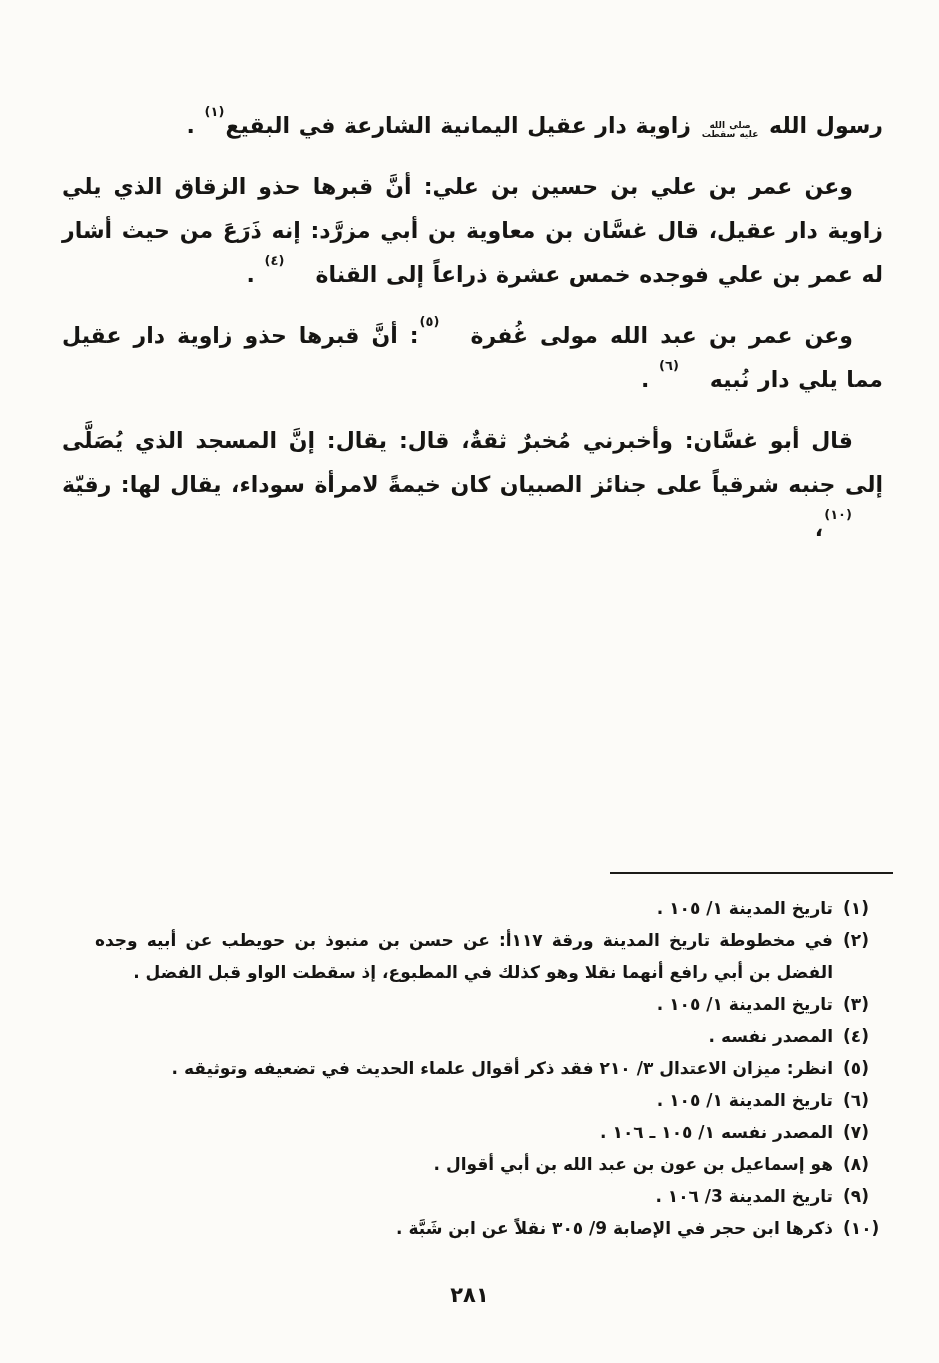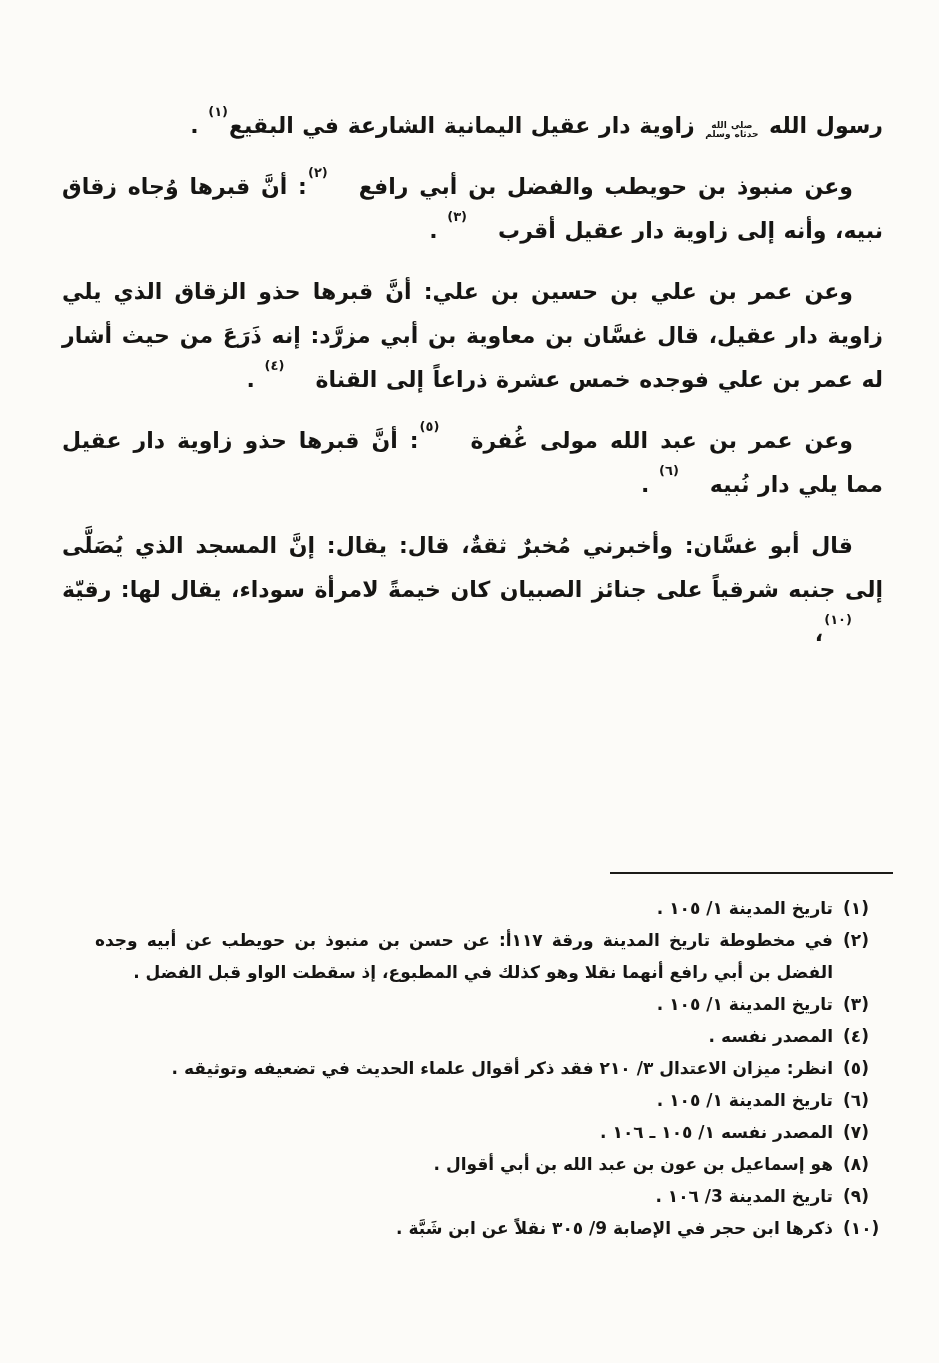--- a/index.html
+++ b/index.html
@@ -80,22 +80,21 @@
     font-size:21px;
     font-weight:700;
     direction:rtl;
   }
 </style>
 </head>
 <body>
 
 <div class="page">
   <div class="main" id="main-text">
-      <p class="para no-indent">رسول الله <span class="saw"><span>صلى الله</span><span>حدثاه وسلم</span></span> زاوية دار عقيل اليمانية الشارعة في البقيع<sup class="fnref">(١)</sup> .</p>
-      <p class="para">وعن منبوذ بن حويطب والفضل بن أبي رافع<sup class="fnref">(٢)</sup>: أنَّ قبرها وُجاه زقاق نبيه، وأنه إلى زاوية دار عقيل أقرب<sup class="fnref">(٣)</sup> .</p>
+      <p class="para no-indent">رسول الله <span class="saw"><span>صلى الله</span><span>عليه سقطت</span></span> زاوية دار عقيل اليمانية الشارعة في البقيع<sup class="fnref">(١)</sup> .</p>
       <p class="para">وعن عمر بن علي بن حسين بن علي: أنَّ قبرها حذو الزقاق الذي يلي زاوية دار عقيل، قال غسَّان بن معاوية بن أبي مزرَّد: إنه ذَرَعَ من حيث أشار له عمر بن علي فوجده خمس عشرة ذراعاً إلى القناة<sup class="fnref">(٤)</sup> .</p>
       <p class="para">وعن عمر بن عبد الله مولى غُفرة<sup class="fnref">(٥)</sup>: أنَّ قبرها حذو زاوية دار عقيل مما يلي دار نُبيه<sup class="fnref">(٦)</sup> .</p>
       <p class="para">قال أبو غسَّان: وأخبرني مُخبرٌ ثقةٌ، قال: يقال: إنَّ المسجد الذي يُصَلَّى إلى جنبه شرقياً على جنائز الصبيان كان خيمةً لامرأة سوداء، يقال لها: رقيّة<sup class="fnref">(١٠)</sup>،</p>
     </div>
   <div class="fnsep"></div>
   <div class="footnotes" id="footnotes">
       <div class="fnrow">
         <span class="fnmark">(١)</span>
         <span class="fntext">تاريخ المدينة ١/ ١٠٥ .</span>
       </div>
@@ -129,13 +128,14 @@
       </div>
       <div class="fnrow">
         <span class="fnmark">(٩)</span>
         <span class="fntext">تاريخ المدينة 3/ ١٠٦ .</span>
       </div>
       <div class="fnrow">
         <span class="fnmark">(١٠)</span>
         <span class="fntext">ذكرها ابن حجر في الإصابة 9/ ٣٠٥ نقلاً عن ابن شَبَّة .</span>
       </div>
     </div>
+  <div class="pageno">٢٨١</div>
 </div>
 
 </body></html>

